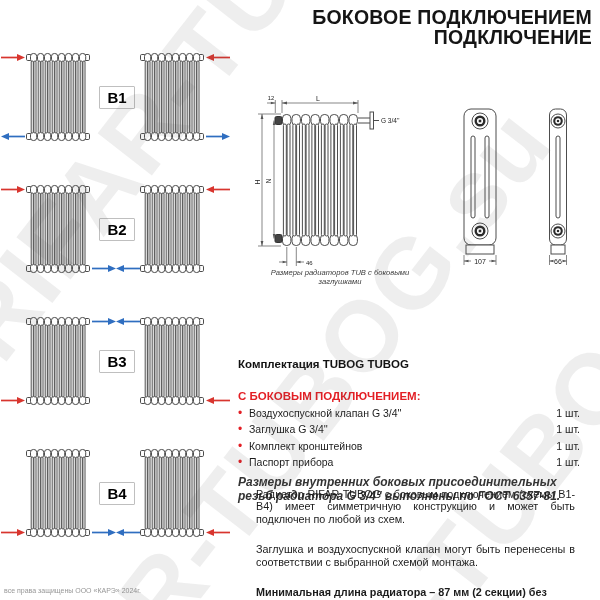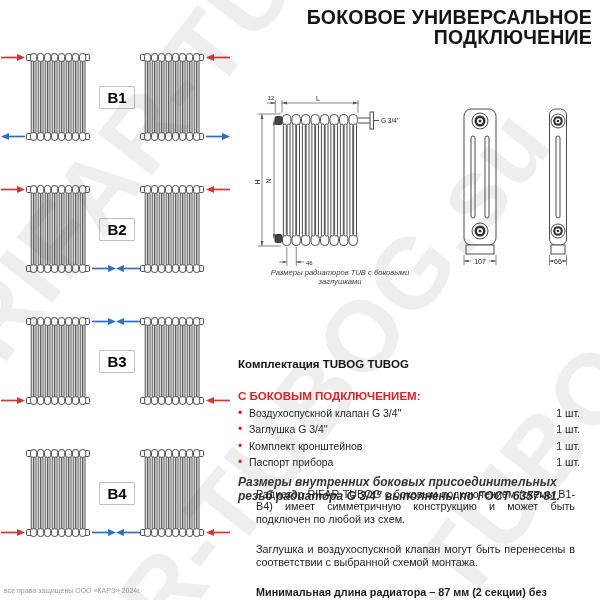--- a/index.html
+++ b/index.html
@@ -103,21 +103,21 @@
       <rect x="5.1" y="10" width="2.9" height="112" rx="1.4"></rect>
     </g>
   </defs>
 </svg>
 
 <div class="wm" id="wm1">RIFAR-TUBOG.su</div>
 <div class="wm" id="wm2">RIFAR-TUBOG.su</div>
 <div class="wm" id="wm3">RIFAR-TUBOG.su</div>
 
 <div class="title">
-  <div>БОКОВОЕ УНИВЕРСАЛЬНОЕ</div>
+  <div>БОКОВОЕ ПОДКЛЮЧЕНИЕМ</div>
   <div>ПОДКЛЮЧЕНИЕ</div>
 </div>
 
 <div class="row" id="row1">
   <svg class="rad l" width="64" height="94" viewBox="0 0 64 94">
       <use href="#rad-front"></use>
     </svg>
   <svg class="rad r" width="64" height="94" viewBox="0 0 64 94">
       <use href="#rad-front"></use>
     </svg>

